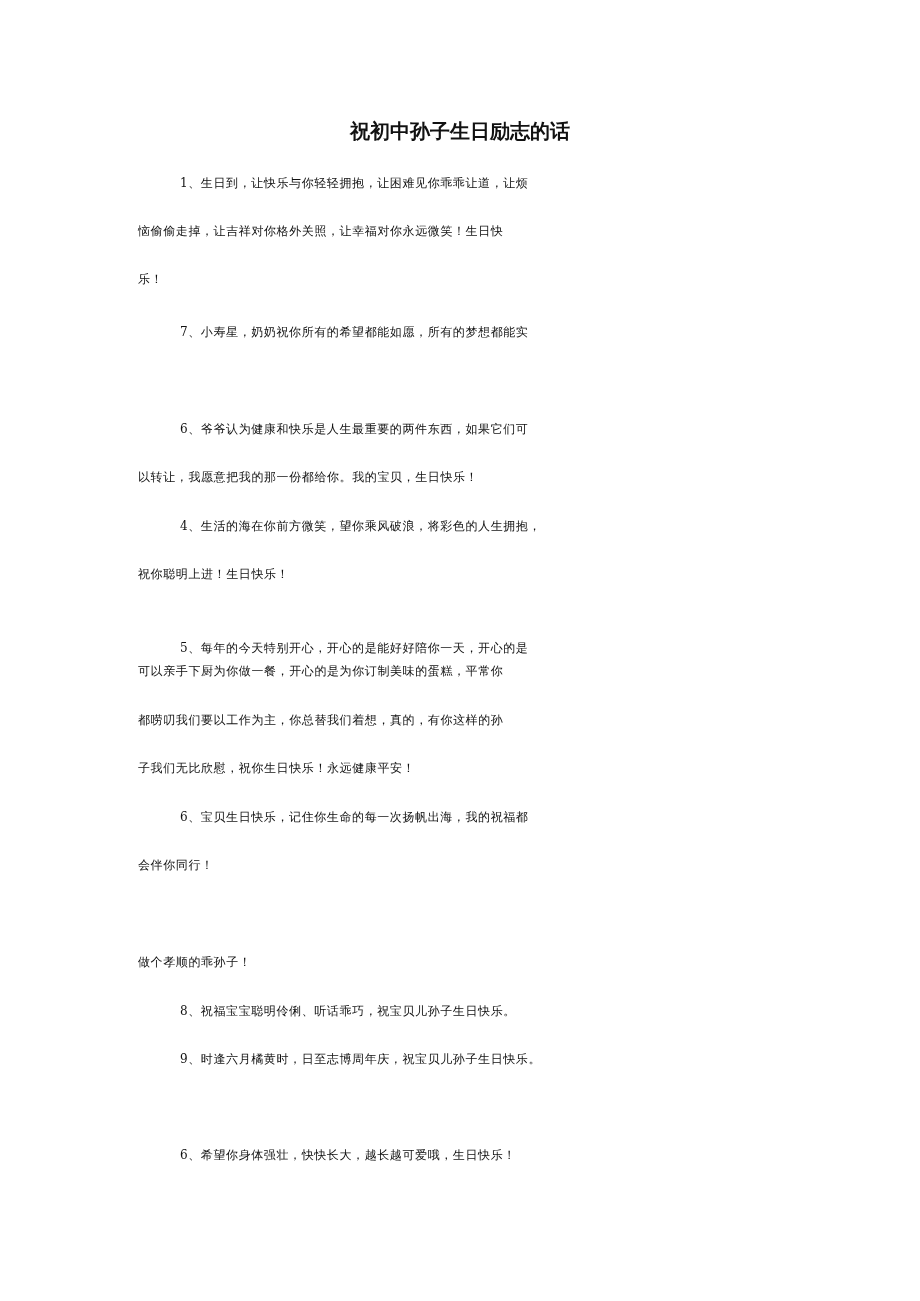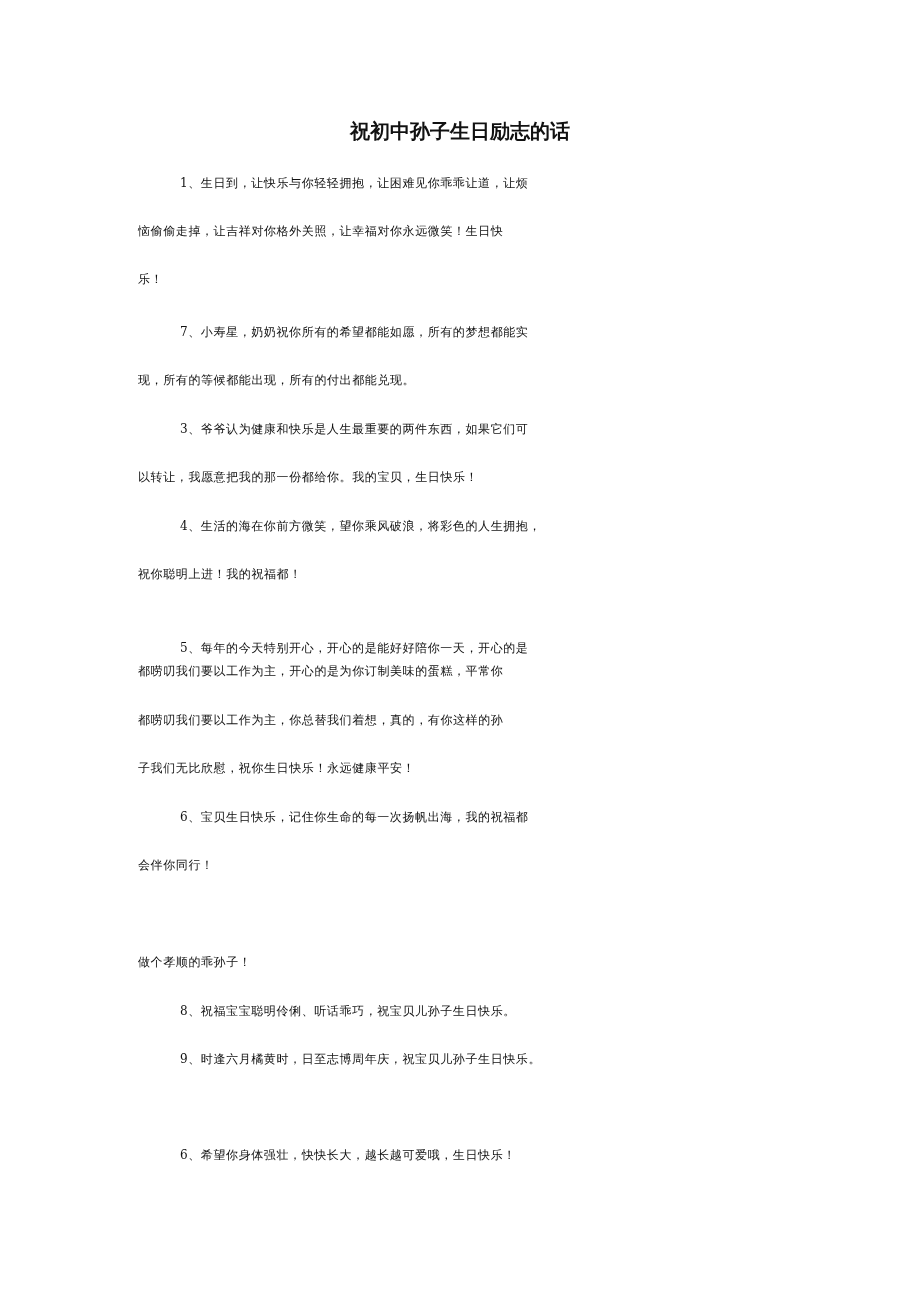--- a/index.html
+++ b/index.html
@@ -50,30 +50,29 @@
 <body>
 
 <div class="page">
   <div class="title">祝初中孙子生日励志的话</div>
 
   <div class="line indent" style="top:168px">1、生日到，让快乐与你轻轻拥抱，让困难见你乖乖让道，让烦</div>
   <div class="line" style="top:216px">恼偷偷走掉，让吉祥对你格外关照，让幸福对你永远微笑！生日快</div>
   <div class="line" style="top:264px">乐！</div>
 
   <div class="line indent" style="top:317px">7、小寿星，奶奶祝你所有的希望都能如愿，所有的梦想都能实</div>
-  <div class="line" style="top:365px">现，所有的等候都能出现，所有的付出都能兑现。</div>
 
-  <div class="line indent" style="top:414px">3、爷爷认为健康和快乐是人生最重要的两件东西，如果它们可</div>
+  <div class="line indent" style="top:414px">6、爷爷认为健康和快乐是人生最重要的两件东西，如果它们可</div>
   <div class="line" style="top:462px">以转让，我愿意把我的那一份都给你。我的宝贝，生日快乐！</div>
 
   <div class="line indent" style="top:511px">4、生活的海在你前方微笑，望你乘风破浪，将彩色的人生拥抱，</div>
-  <div class="line" style="top:559px">祝你聪明上进！我的祝福都！</div>
+  <div class="line" style="top:559px">祝你聪明上进！生日快乐！</div>
 
   <div class="line indent" style="top:633px">5、每年的今天特别开心，开心的是能好好陪你一天，开心的是</div>
-  <div class="line" style="top:656px">都唠叨我们要以工作为主，开心的是为你订制美味的蛋糕，平常你</div>
+  <div class="line" style="top:656px">可以亲手下厨为你做一餐，开心的是为你订制美味的蛋糕，平常你</div>
   <div class="line" style="top:753px">子我们无比欣慰，祝你生日快乐！永远健康平安！</div>
   <div class="line" style="top:705px">都唠叨我们要以工作为主，你总替我们着想，真的，有你这样的孙</div>
 
   <div class="line indent" style="top:802px">6、宝贝生日快乐，记住你生命的每一次扬帆出海，我的祝福都</div>
   <div class="line" style="top:850px">会伴你同行！</div>
 
   <div class="line" style="top:947px">做个孝顺的乖孙子！</div>
 
   <div class="line indent" style="top:996px">8、祝福宝宝聪明伶俐、听话乖巧，祝宝贝儿孙子生日快乐。</div>
 

